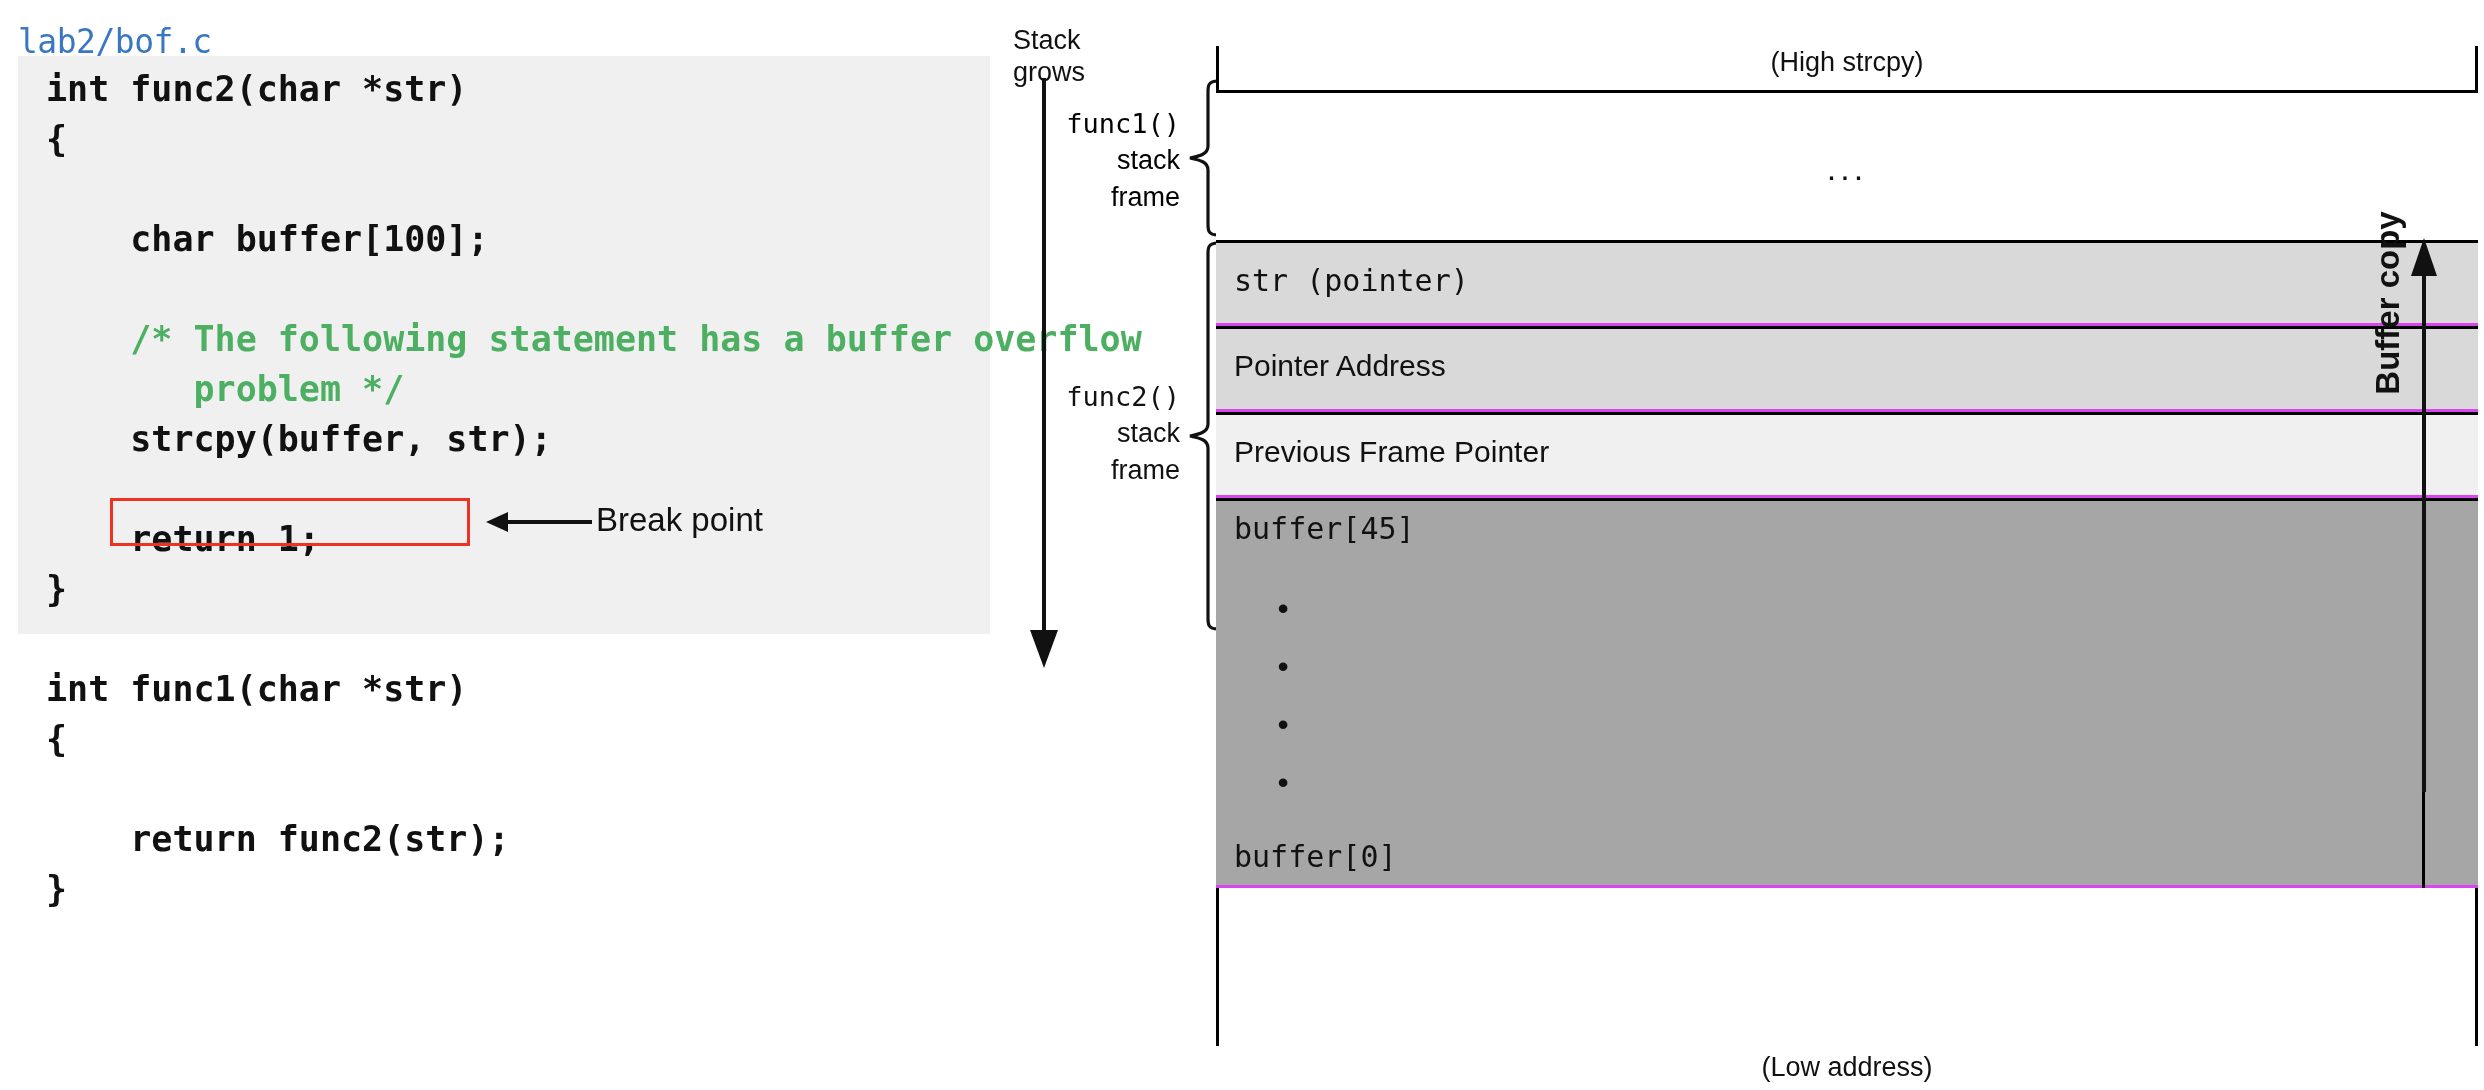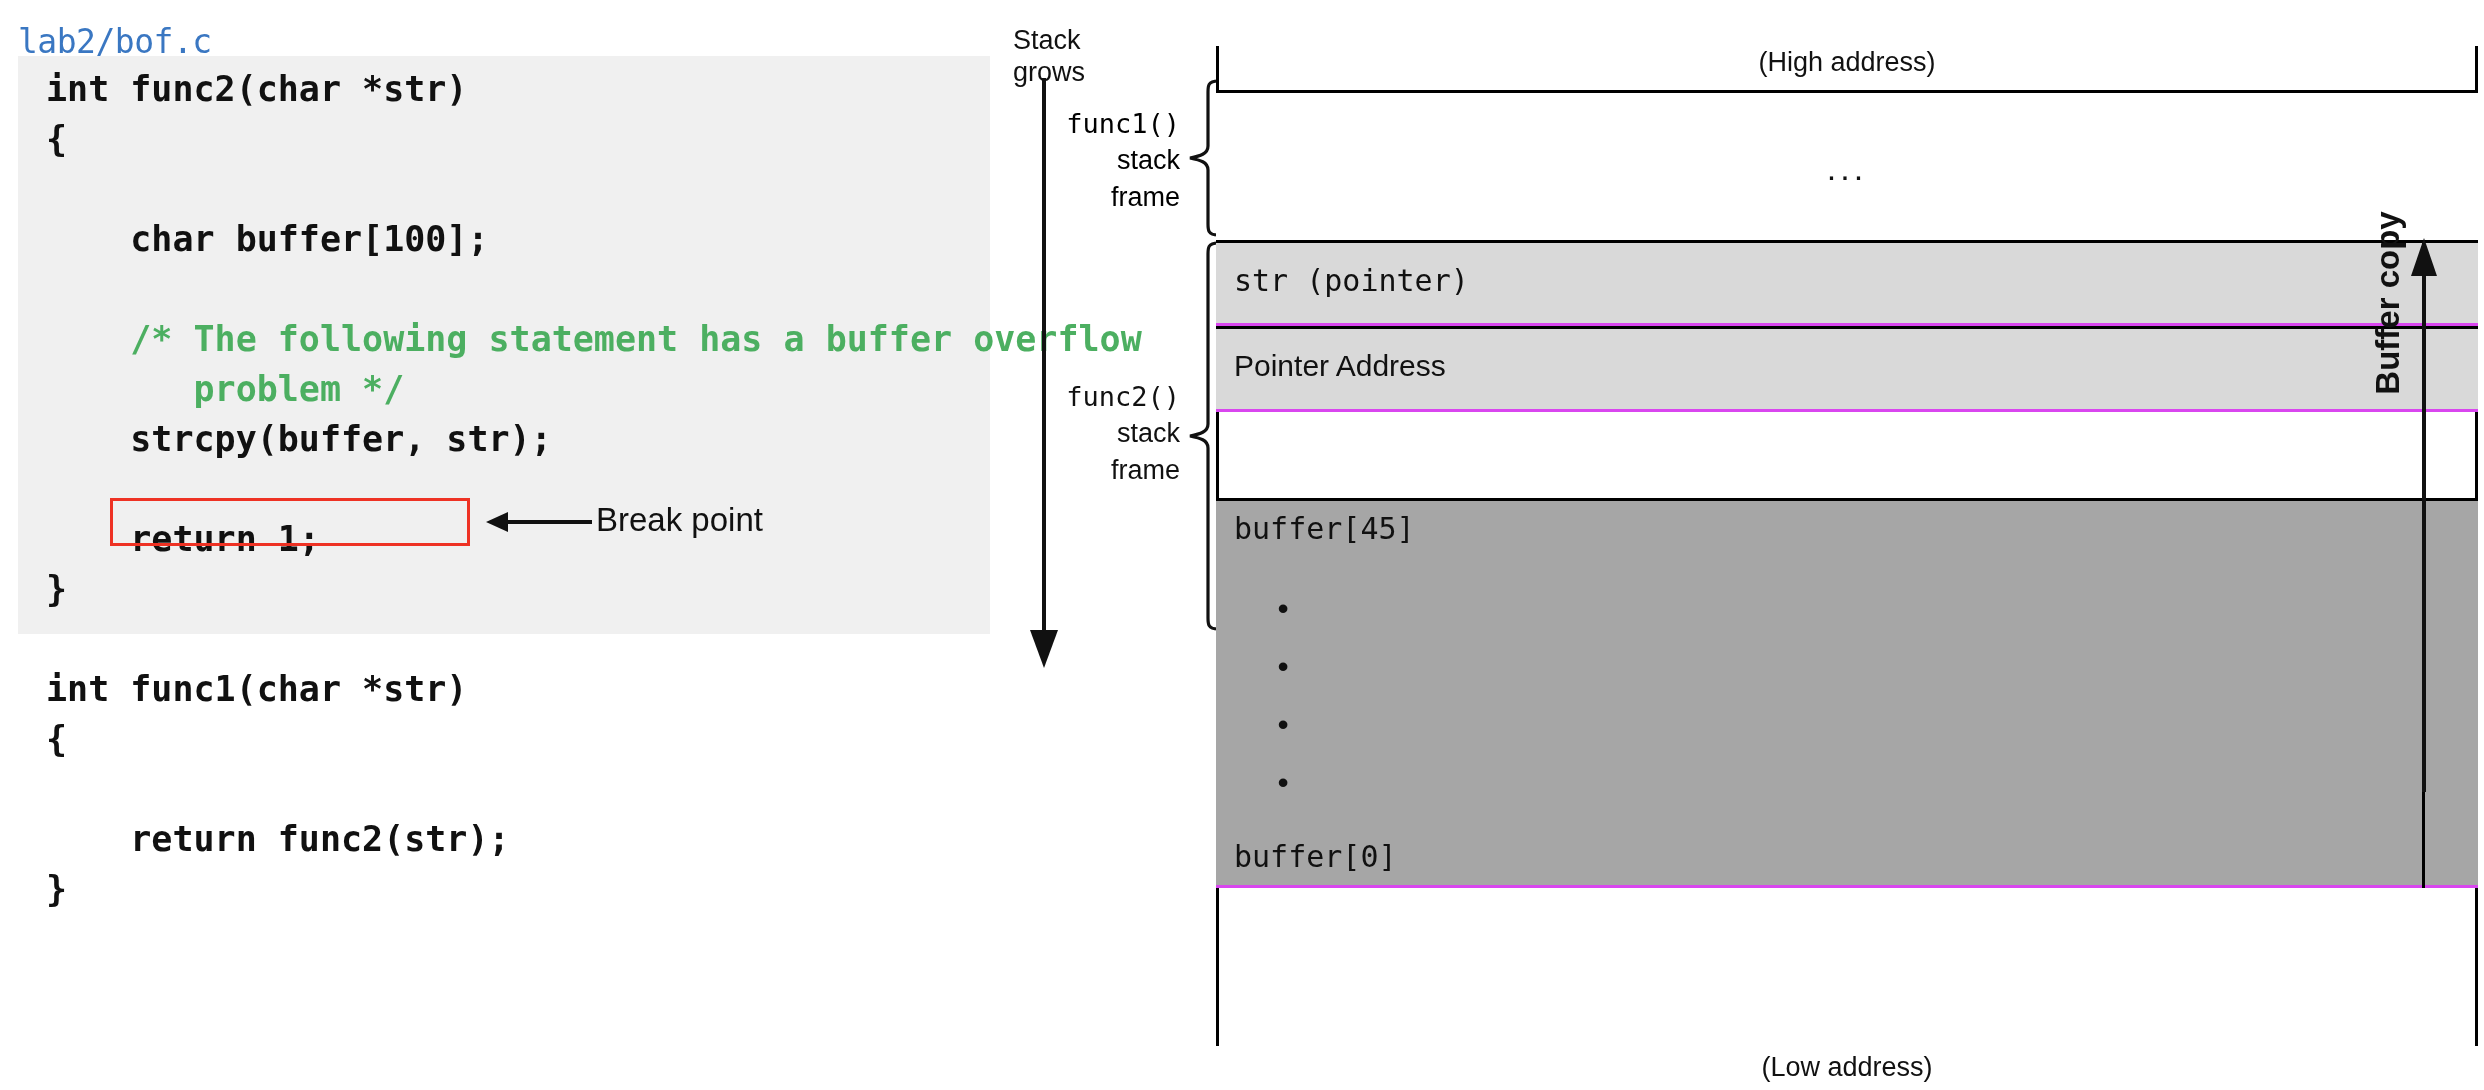--- a/index.html
+++ b/index.html
@@ -112,37 +112,40 @@
            C22 152 22 157 32 157" fill="none" stroke="#111" stroke-width="3.2" vector-effect="non-scaling-stroke"></path>
 </svg>
 
 <svg id="brace-func2" viewBox="0 0 34 392" preserveAspectRatio="none">
   <path d="M32 3 C22 3 22 8 22 14 L22 184 C22 192 14 194 4 196 C14 198 22 200 22 208 L22 378
            C22 384 22 389 32 389" fill="none" stroke="#111" stroke-width="3.2" vector-effect="non-scaling-stroke"></path>
 </svg>
 
 <div id="stack-table">
 
-  <div class="saddr" id="high-addr">(High address)</div>
+  <div class="saddr" id="high-addr">(High strcpy)</div>
 
   <div class="sborder-l"></div>
   <div class="sborder-r"></div>
 
   <div class="srow" id="row-dots" style="background: rgb(255, 255, 255);">
     <div class="dots">...</div>
   </div>
 
   <div class="srow" id="row-str" style="background: rgb(217, 217, 217);">
     <div class="lbl mono-lbl" style="top:20px">str (pointer)</div>
   </div>
 
   <div class="srow" id="row-ret" style="background: rgb(217, 217, 217);">
     <div class="lbl" style="top:20px">Pointer Address</div>
   </div>
 
+  <div class="srow" id="row-pfp" style="background: rgb(240, 240, 240);">
+    <div class="lbl" style="top:20px">Previous Frame Pointer</div>
+  </div>
 
   <div class="srow" id="row-buf" style="background: rgb(166, 166, 166);">
     <div class="lbl mono-lbl top">buffer[45]</div>
     <div id="buf-dots">
         <div>•</div>
         <div>•</div>
         <div>•</div>
         <div>•</div>
       </div>
     <div class="lbl mono-lbl bot">buffer[0]</div>

